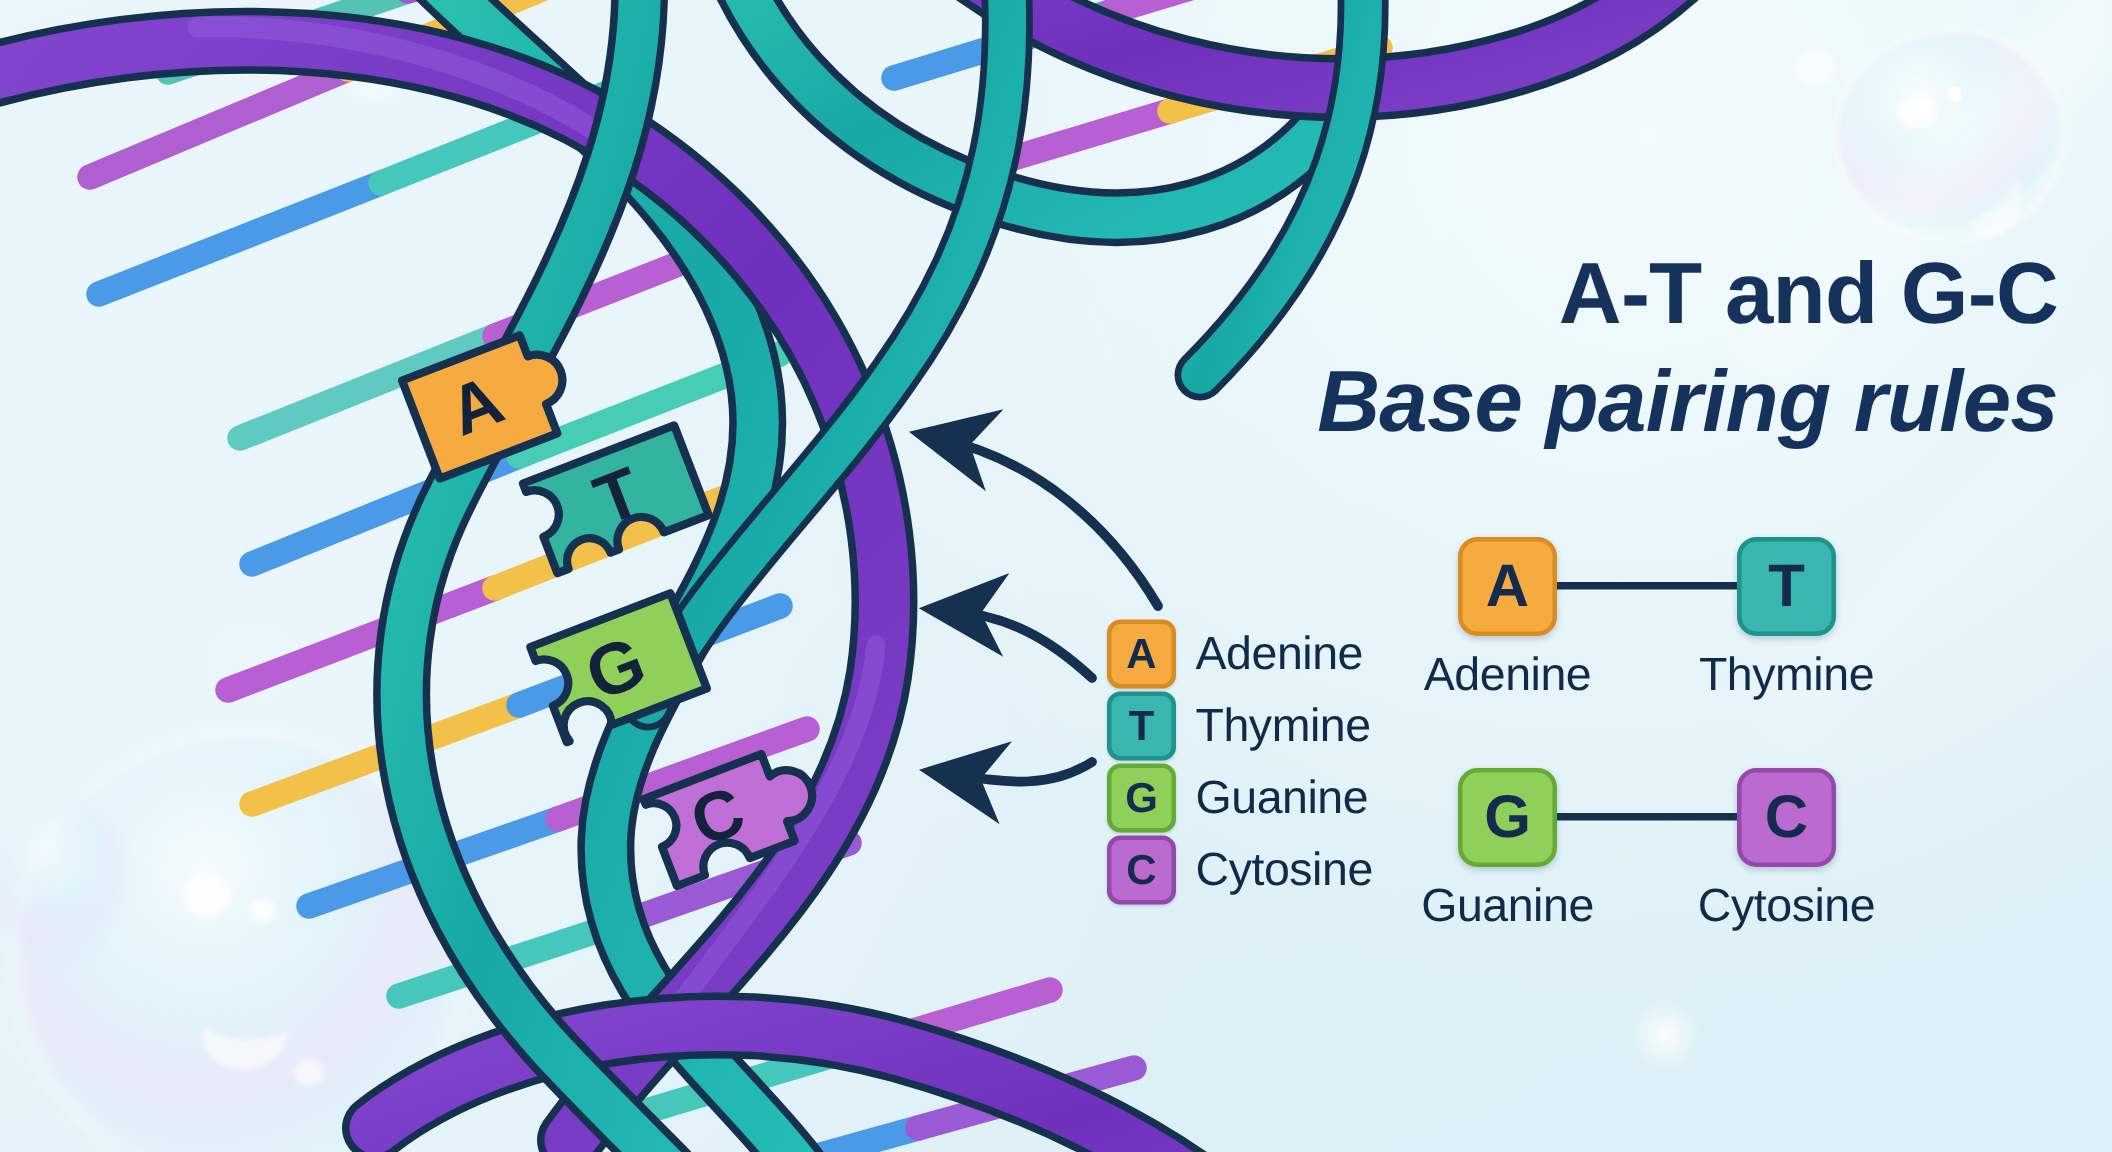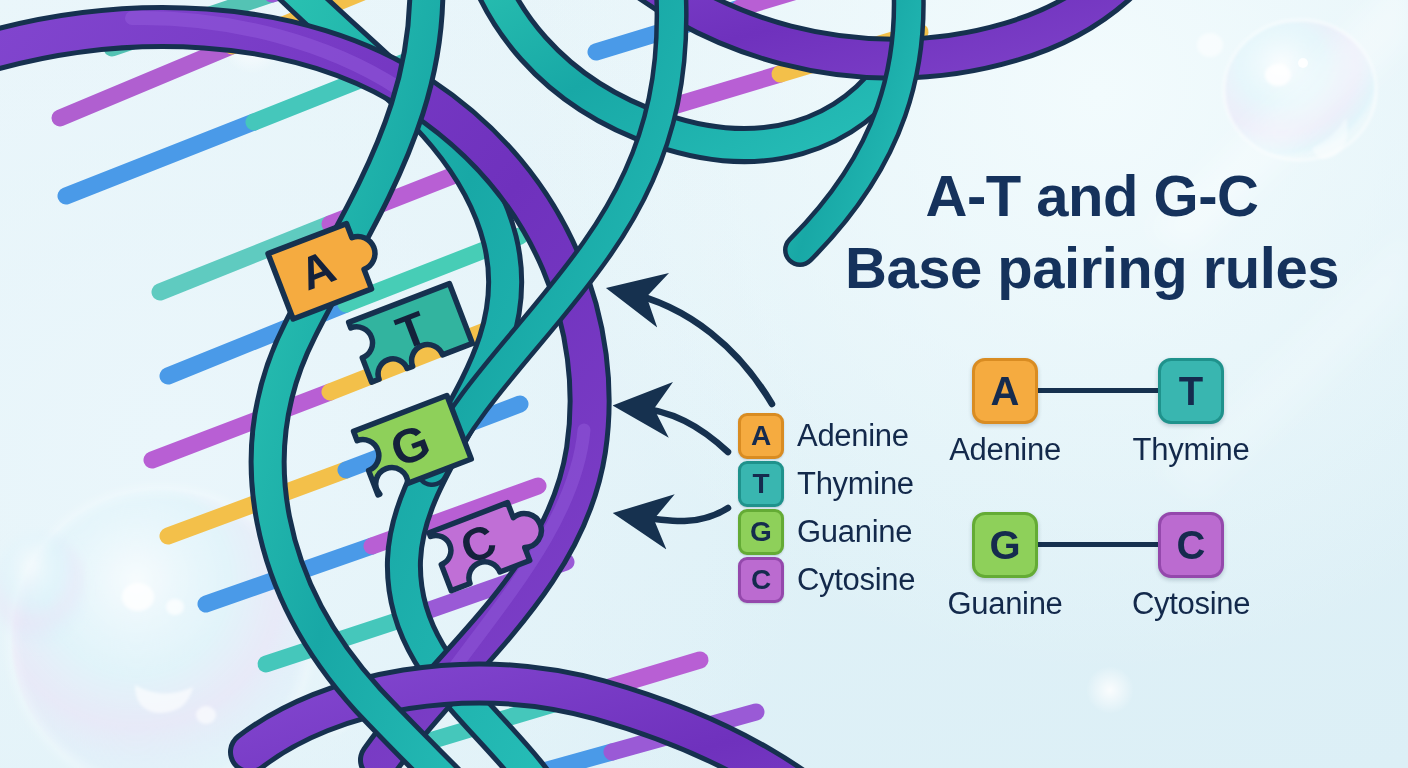--- a/index.html
+++ b/index.html
@@ -14,23 +14,23 @@
       radial-gradient(circle at 78% 12%, #f2fbfd 0%, rgba(242,251,253,0) 45%),
       radial-gradient(circle at 12% 58%, #eaf6fb 0%, rgba(234,246,251,0) 50%),
       linear-gradient(160deg,#eaf6fa 0%,#e4f3f8 38%,#dff1f7 62%,#dceff6 100%);
   }
   .svgfull{position:absolute;left:0;top:0;}
 
   
   #title{
     position:absolute; left:812px; top:160px; width:560px;
     color:#15325c; font-weight:bold; letter-spacing:-0.5px;
-    font-size:58px; line-height:72px; text-align:center;
-  }
-  #title .l2{display:block;}
+    font-size:58px; line-height:72px; text-align:right;
+  }
+  #title .l2{display:block;font-style:italic;}
 
   
   #legend{position:absolute; left:738px; top:412px;}
   .legend-row{display:flex;align-items:center;height:48px;}
   .legend-badge{
     width:46px;height:46px;border-radius:9px;
     display:flex;align-items:center;justify-content:center;
     font-size:28px;font-weight:bold;color:#152b4e;
     box-sizing:border-box;
     box-shadow:0 1px 2px rgba(20,45,70,.18);

